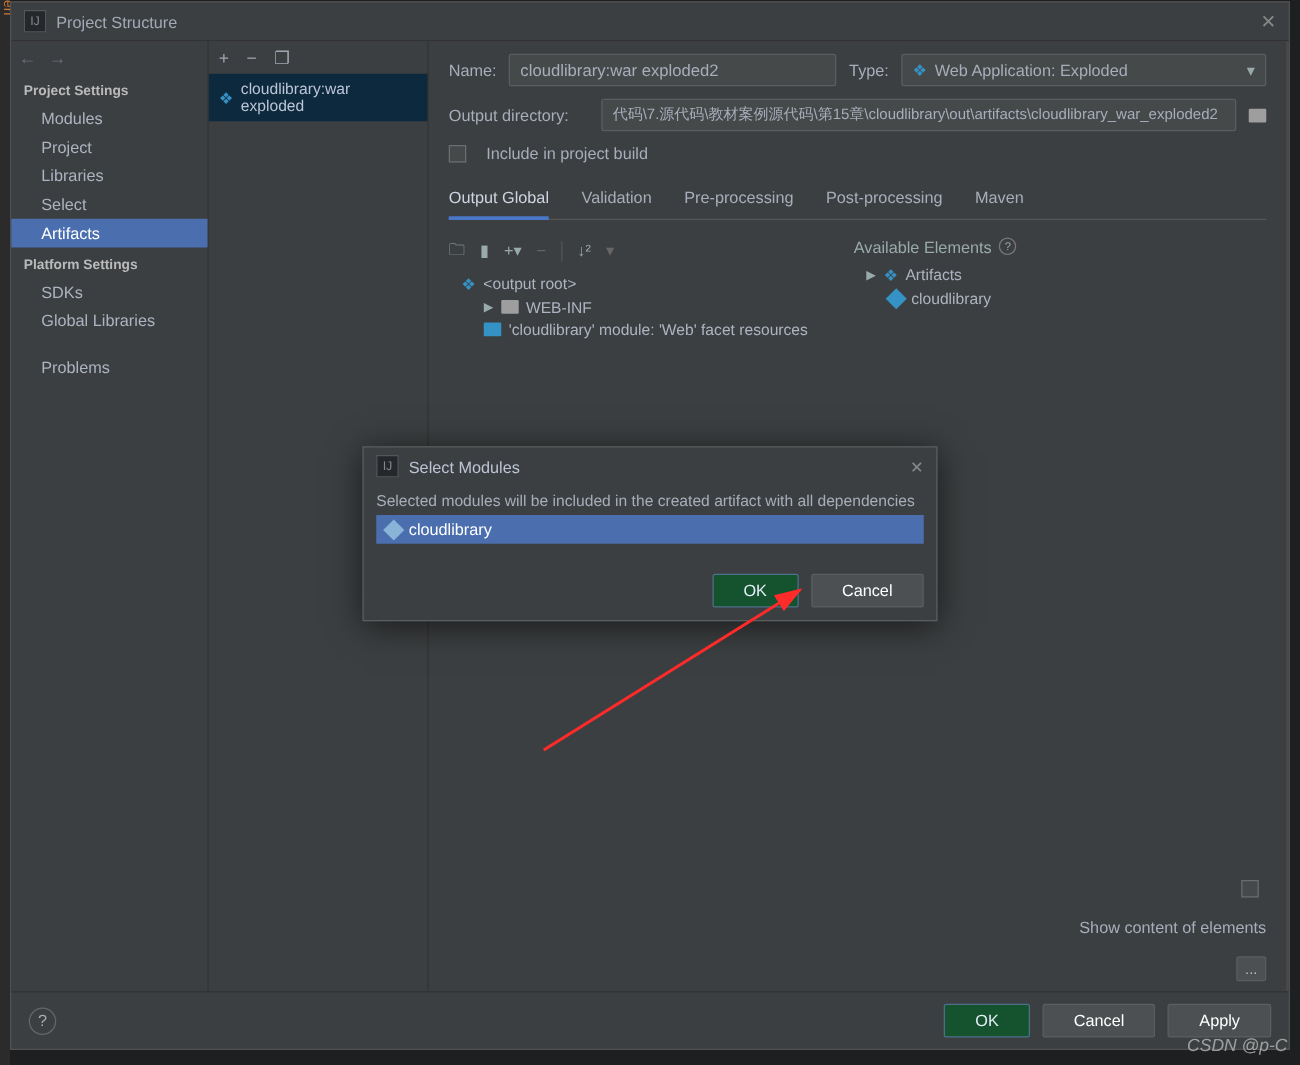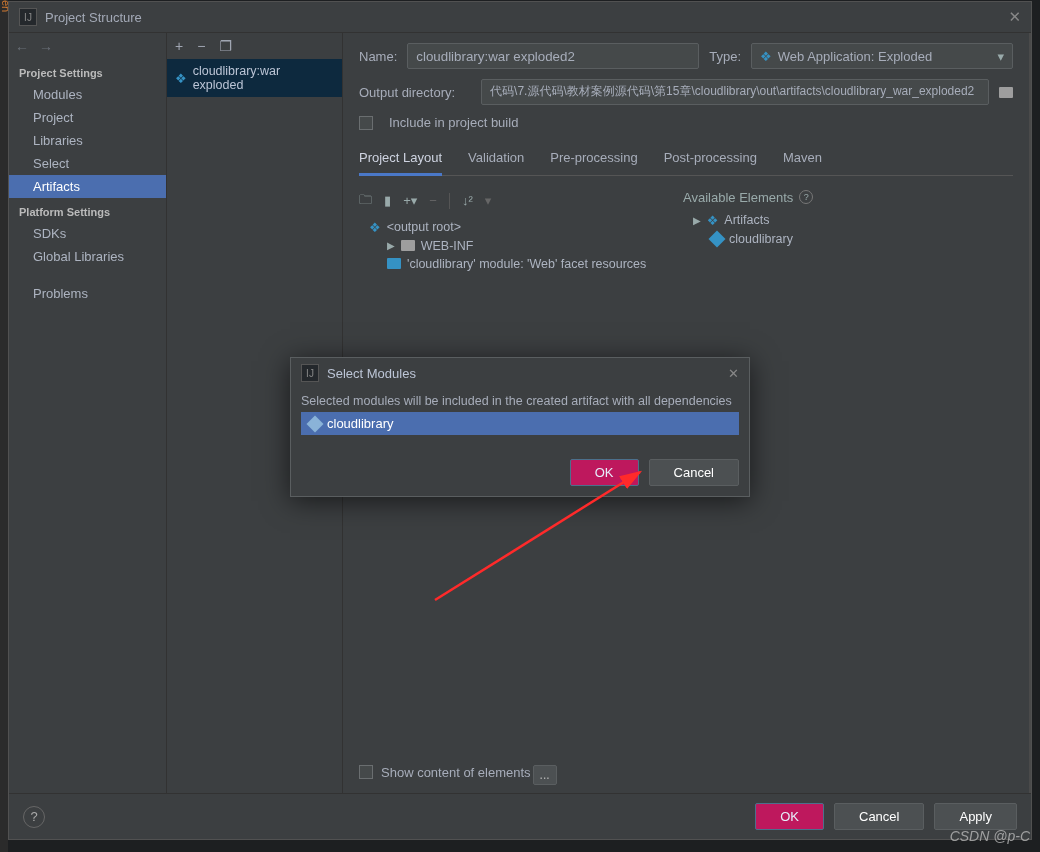--- a/index.html
+++ b/index.html
@@ -20,45 +20,45 @@
   .sb-item.selected { background: #4b6eaf; color: #fff; }
   .midlist { width: 176px; background: #3c3f41; border-right: 1px solid #323232; display: flex; flex-direction: column; }
   .midlist-tb { height: 26px; display: flex; align-items: center; gap: 14px; padding: 0 8px; color: #a0a6b2; }
   .midlist-tb span { cursor: pointer; font-size: 14px; }
   .midlist-item { background: #0d293e; color: #bcc5d6; padding: 5px 8px; display: flex; align-items: center; gap: 6px; font-size: 12.5px; overflow: hidden; }
   .main { flex: 1; background: #3c3f41; display: flex; flex-direction: column; border-right: 2px solid #4a4a4a; }
   .main-inner { padding: 10px 16px 6px; display: flex; flex-direction: column; gap: 10px; flex: 1; }
   .row { display: flex; align-items: center; gap: 10px; }
   .label { color: #a7adba; }
   .input { background: #45494a; border: 1px solid #5a5e60; color: #a7adba; padding: 3px 8px; height: 26px; border-radius: 2px; }
-  .input.name { width: 292px; }
+  .input.name { width: 262px; }
   .input.type { flex: 1; display: flex; align-items: center; gap: 6px; }
   .input.outdir { flex: 1; font-size: 12px; overflow: hidden; white-space: nowrap; margin-left: 16px; }
   .chev { margin-left: auto; color: #9aa; }
   .chk { width: 14px; height: 14px; border: 1px solid #6a6e70; background: #45494a; display: inline-block; margin-right: 6px; }
   .tabs { display: flex; gap: 26px; padding-top: 6px; border-bottom: 1px solid #555; }
   .tab { color: #a7adba; padding: 4px 0 8px; cursor: pointer; font-size: 13px; }
   .tab.active { border-bottom: 3px solid #4a78c8; color: #cfd4e1; margin-bottom: -1.5px; }
   .layout-area { flex: 1; display: flex; min-height: 0; gap: 4px; }
   .output-panel { flex: 1; display: flex; flex-direction: column; }
   .mini-tb { display: flex; align-items: center; gap: 12px; padding: 4px 0 6px; color: #9aa; }
   .mini-tb .sep { width: 1px; height: 16px; background: #555; }
   .tree-line { padding: 2px 0 2px 10px; display: flex; align-items: center; gap: 6px; color: #adb4c1; font-size: 12.5px; }
   .tree-line.indent1 { padding-left: 28px; }
   .tree-line.indent2 { padding-left: 28px; }
   .avail-panel { width: 330px; }
   .avail-head { display: flex; align-items: center; gap: 6px; color: #9aa; padding: 4px 0 6px; }
   .help-circle { width: 14px; height: 14px; border: 1px solid #777; border-radius: 50%; display: inline-flex; align-items: center; justify-content: center; font-size: 9px; }
-  .bottom-row { display: flex; align-items: flex-start; gap: 2px; padding: 8px 16px; }
+  .bottom-row { display: flex; align-items: flex-end; gap: 16px; padding: 8px 16px; flex-direction: column; }
   .btn-small { border: 1px solid #5a5e60; background: #4c5052; color: #bbb; padding: 2px 6px; border-radius: 2px; cursor: pointer; font-size: 12px; }
   .footer { height: 46px; border-top: 1px solid #323232; display: flex; align-items: center; padding: 0 14px; gap: 10px; }
   .footer .help { width: 22px; height: 22px; border: 1px solid #666; border-radius: 50%; display: flex; align-items: center; justify-content: center; color: #aaa; cursor: pointer; }
   .footer .spacer { flex: 1; }
   .btn { padding: 5px 24px; border-radius: 2px; border: 1px solid #5a5e60; background: #4c5052; color: #ffffff; cursor: pointer; font-size: 13px; }
-  .btn.primary { background: #be185d; border-color: #4c708c; color: #e6eefb; }
+  .btn.primary { background: #14532d; border-color: #4c708c; color: #e6eefb; }
   .modal { position: absolute; left: 290px; top: 357px; width: 460px; background: #3c3f41; border: 1px solid #5a5e60; box-shadow: 0 4px 26px rgba(0,0,0,0.6); }
   .modal-title { height: 30px; display: flex; align-items: center; padding: 0 10px; color: #bcc5d6; font-size: 13px; }
   .modal-title .app-icon { width: 18px; height: 18px; background: #24282c; border: 1px solid #555; display: inline-flex; align-items: center; justify-content: center; margin-right: 8px; font-size: 10px; color: #888; }
   .modal-title .spacer { flex: 1; }
   .modal-body { padding: 6px 10px 10px; }
   .modal-desc { color: #a7adba; font-size: 12.5px; margin-bottom: 4px; }
   .modal-list-item { background: #4b6eaf; color: #fff; padding: 4px 8px; display: flex; align-items: center; gap: 6px; font-size: 13px; }
   .modal-footer { display: flex; justify-content: flex-end; gap: 10px; padding: 14px 10px 10px; }
   svg.arrow { position: absolute; left: 395px; top: 460px; pointer-events: none; }
   .watermark { position: absolute; right: 10px; bottom: 8px; color: #b8b8b8; font-size: 14px; opacity: 0.8; font-style: italic; }
@@ -129,21 +129,21 @@
           <div class="input outdir">
             <span>代码\7.源代码\教材案例源代码\第15章\cloudlibrary\out\artifacts\cloudlibrary_war_exploded2</span>
           </div>
           <span class="folder-icon"></span>
         </div>
         <div class="row">
           <span class="chk"></span>
           <span class="label">Include in project build</span>
         </div>
         <div class="tabs">
-          <div class="tab active">Project Layout</div>
+          <div class="tab active">Output Global</div>
           <div class="tab">Validation</div>
           <div class="tab">Pre-processing</div>
           <div class="tab">Post-processing</div>
           <div class="tab">Maven</div>
         </div>
         <div class="layout-area">
           <div class="output-panel">
             <div class="mini-tb">
               <span>🗀</span>
               <span>▮</span>

